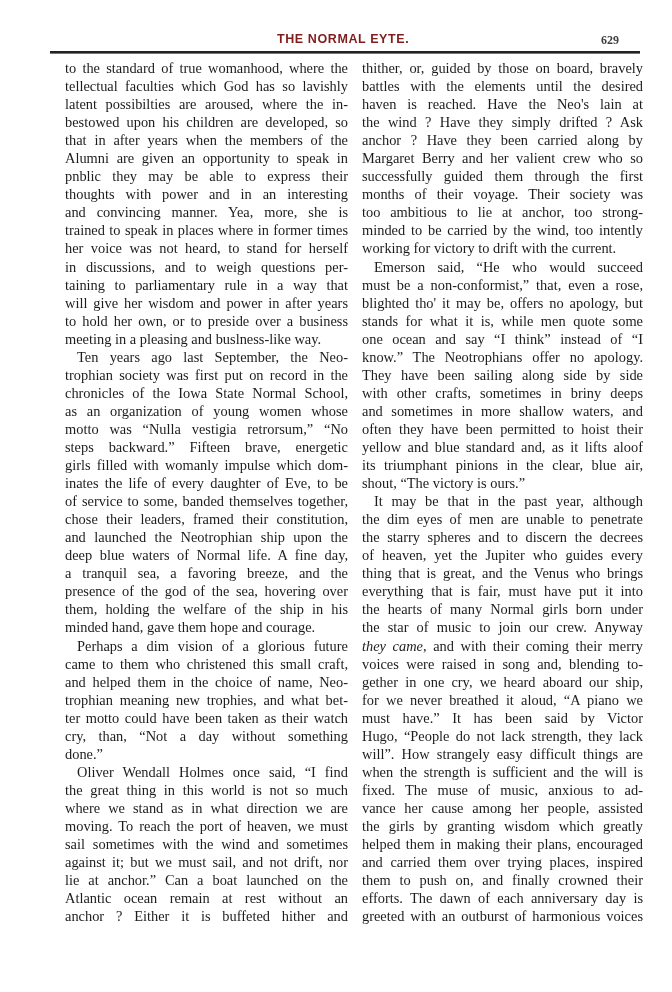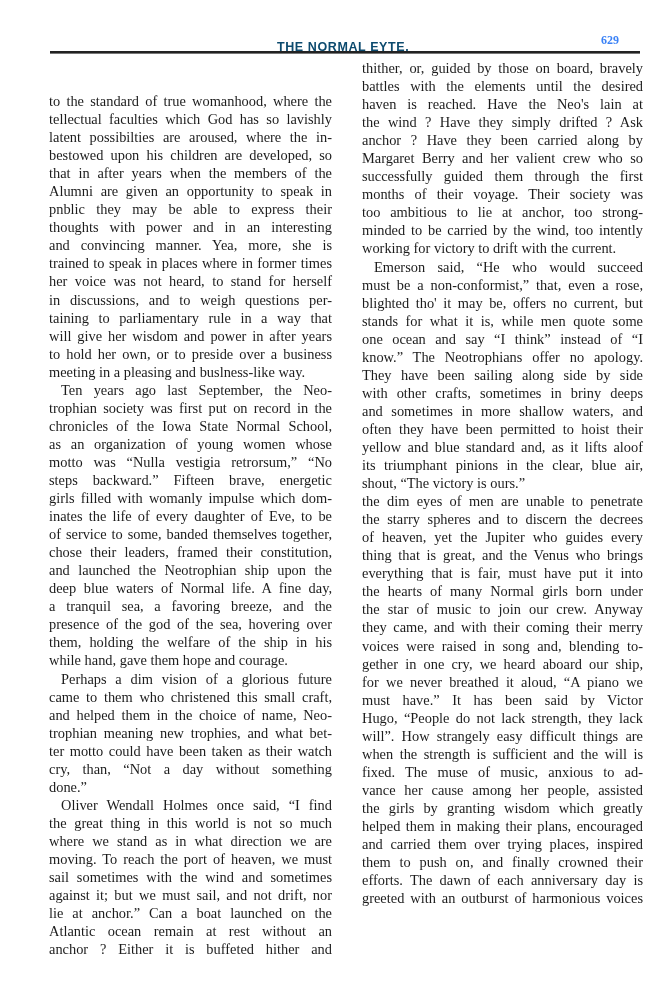--- a/index.html
+++ b/index.html
@@ -1,30 +1,30 @@
 <!DOCTYPE html>
 <html><head>
 <meta charset="utf-8">
 <style>
   html, body { margin: 0; padding: 0; background: #ffffff; }
   body { width: 672px; height: 992px; position: relative; overflow: hidden;
          font-family: "Liberation Serif", "DejaVu Serif", serif; color: #1c1c1c; }
   .header { position: absolute; left: 50px; top: 30px; width: 590px; height: 22px; }
-  .header-title { position: absolute; left: 227px; top: 10px; font-family: "Liberation Sans", "DejaVu Sans", sans-serif;
-                  font-weight: bold; font-size: 12.5px; letter-spacing: 0.6px; color: #0c4a6e; }
-  .page-number { position: absolute; left: 551px; top: 3px; font-size: 12px; font-weight: bold; color: #3b82f6; }
+  .header-title { position: absolute; left: 227px; top: 2px; font-family: "Liberation Sans", "DejaVu Sans", sans-serif;
+                  font-weight: bold; font-size: 12.5px; letter-spacing: 0.6px; color: #7f1d1d; }
+  .page-number { position: absolute; left: 551px; top: 3px; font-size: 12px; font-weight: bold; color: #404040; }
   .header-rule { position: absolute; left: 50px; top: 51px; width: 590px; height: 0;
                  border-top: 2px solid #222; border-bottom: 1px solid #777; }
   .column { position: absolute; top: 59px; width: 283px; font-size: 14.4px; line-height: 18.05px; }
-  .col-left { left: 49px; margin-top: 33px; }
+  .col-left { left: 65px; }
   .col-right { left: 362px; width: 281px; }
   .line { display: block; white-space: nowrap; text-align: justify; text-align-last: justify; height: 18.05px; overflow: visible; }
   .line.last { text-align-last: left; }
   .line.indent { padding-left: 12px; }
-  .it { }
+  .it { font-style: italic; }
 </style>
 </head>
 <body>
 
 <div class="header">
   <span class="header-title">THE NORMAL EYTE.</span>
   <span class="page-number">629</span>
 </div>
 <div class="header-rule"></div>
 
@@ -53,21 +53,21 @@
     <span class="line">steps backward.” Fifteen brave, energetic</span>
     <span class="line">girls filled with womanly impulse which dom-</span>
     <span class="line">inates the life of every daughter of Eve, to be</span>
     <span class="line">of service to some, banded themselves together,</span>
     <span class="line">chose their leaders, framed their constitution,</span>
     <span class="line">and launched the Neotrophian ship upon the</span>
     <span class="line">deep blue waters of Normal life. A fine day,</span>
     <span class="line">a tranquil sea, a favoring breeze, and the</span>
     <span class="line">presence of the god of the sea, hovering over</span>
     <span class="line">them, holding the welfare of the ship in his</span>
-    <span class="line last">while hand, gave them hope and courage.</span>
+    <span class="line last">minded hand, gave them hope and courage.</span>
     <span class="line indent">Perhaps a dim vision of a glorious future</span>
     <span class="line">came to them who christened this small craft,</span>
     <span class="line">and helped them in the choice of name, Neo-</span>
     <span class="line">trophian meaning new trophies, and what bet-</span>
     <span class="line">ter motto could have been taken as their watch</span>
     <span class="line">cry, than, “Not a day without something</span>
     <span class="line last">done.”</span>
     <span class="line indent">Oliver Wendall Holmes once said, “I find</span>
     <span class="line">the great thing in this world is not so much</span>
     <span class="line">where we stand as in what direction we are</span>
@@ -85,31 +85,32 @@
     <span class="line">the wind ? Have they simply drifted ? Ask</span>
     <span class="line">anchor ? Have they been carried along by</span>
     <span class="line">Margaret Berry and her valient crew who so</span>
     <span class="line">successfully guided them through the first</span>
     <span class="line">months of their voyage. Their society was</span>
     <span class="line">too ambitious to lie at anchor, too strong-</span>
     <span class="line">minded to be carried by the wind, too intently</span>
     <span class="line last">working for victory to drift with the current.</span>
     <span class="line indent">Emerson said, “He who would succeed</span>
     <span class="line">must be a non-conformist,” that, even a rose,</span>
-    <span class="line">blighted tho' it may be, offers no current, but</span>
+    <span class="line">blighted tho' it may be, offers no apology, but</span>
     <span class="line">stands for what it is, while men quote some</span>
     <span class="line">one ocean and say “I think” instead of “I</span>
     <span class="line">know.” The Neotrophians offer no apology.</span>
     <span class="line">They have been sailing along side by side</span>
     <span class="line">with other crafts, sometimes in briny deeps</span>
     <span class="line">and sometimes in more shallow waters, and</span>
     <span class="line">often they have been permitted to hoist their</span>
     <span class="line">yellow and blue standard and, as it lifts aloof</span>
     <span class="line">its triumphant pinions in the clear, blue air,</span>
     <span class="line last">shout, “The victory is ours.”</span>
+    <span class="line indent">It may be that in the past year, although</span>
     <span class="line">the dim eyes of men are unable to penetrate</span>
     <span class="line">the starry spheres and to discern the decrees</span>
     <span class="line">of heaven, yet the Jupiter who guides every</span>
     <span class="line">thing that is great, and the Venus who brings</span>
     <span class="line">everything that is fair, must have put it into</span>
     <span class="line">the hearts of many Normal girls born under</span>
     <span class="line">the star of music to join our crew. Anyway</span>
     <span class="line"><span class="it">they came</span><span>, and with their coming their merry</span></span>
     <span class="line">voices were raised in song and, blending to-</span>
     <span class="line">gether in one cry, we heard aboard our ship,</span>

